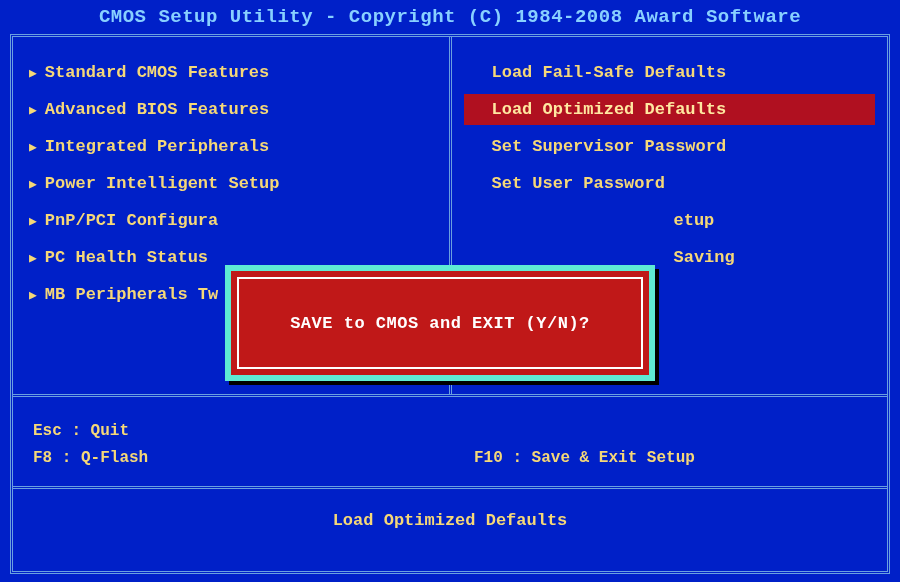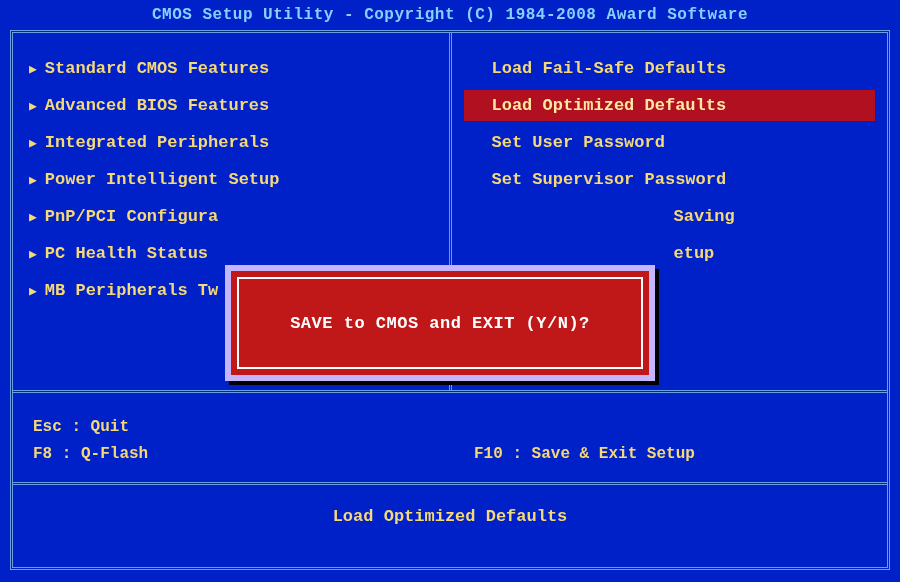--- a/index.html
+++ b/index.html
@@ -16,21 +16,21 @@
   }
   .screen {
     position: absolute;
     inset: 0;
     background: #0020c8;
     padding: 4px 10px 10px 10px;
   }
   .title {
     text-align: center;
     color: #88d0ff;
-    font-size: 16px;
+    font-size: 19px;
     padding: 2px 0 6px 0;
     letter-spacing: 0.5px;
   }
   .frame {
     border: 3px double #6aa0e0;
     height: 540px;
     position: relative;
   }
   .main {
     display: flex;
@@ -84,21 +84,21 @@
     color: #f5d878;
     font-size: 17px;
   }
   .dialog {
     position: absolute;
     left: 225px;
     top: 265px;
     width: 430px;
     height: 116px;
     background: #c01818;
-    border: 6px solid #c4b5fd;
+    border: 6px solid #5eead4;
     box-shadow: 4px 4px 0 #000;
     display: flex;
     align-items: center;
     justify-content: center;
   }
   .dialog-inner {
     position: absolute;
     inset: 6px;
     border: 2px solid #fff;
     display: flex;
@@ -152,30 +152,30 @@
       </div>
 
       <div class="col col-right">
         <div class="item">
           <span>Load Fail-Safe Defaults</span>
         </div>
         <div class="item item-selected">
           <span>Load Optimized Defaults</span>
         </div>
         <div class="item">
+          <span>Set Supervisor Password</span>
+        </div>
+        <div class="item">
           <span>Set User Password</span>
         </div>
-        <div class="item">
-          <span>Set Supervisor Password</span>
+        <div class="item" style="padding-left:210px;">
+          <span>etup</span>
         </div>
         <div class="item" style="padding-left:210px;">
           <span>Saving</span>
-        </div>
-        <div class="item" style="padding-left:210px;">
-          <span>etup</span>
         </div>
       </div>
     </div>
 
     <div class="hints">
       <div class="hint-col">
         <div>Esc : Quit</div>
         <div>F8  : Q-Flash</div>
       </div>
       <div class="hint-col hint-right">

